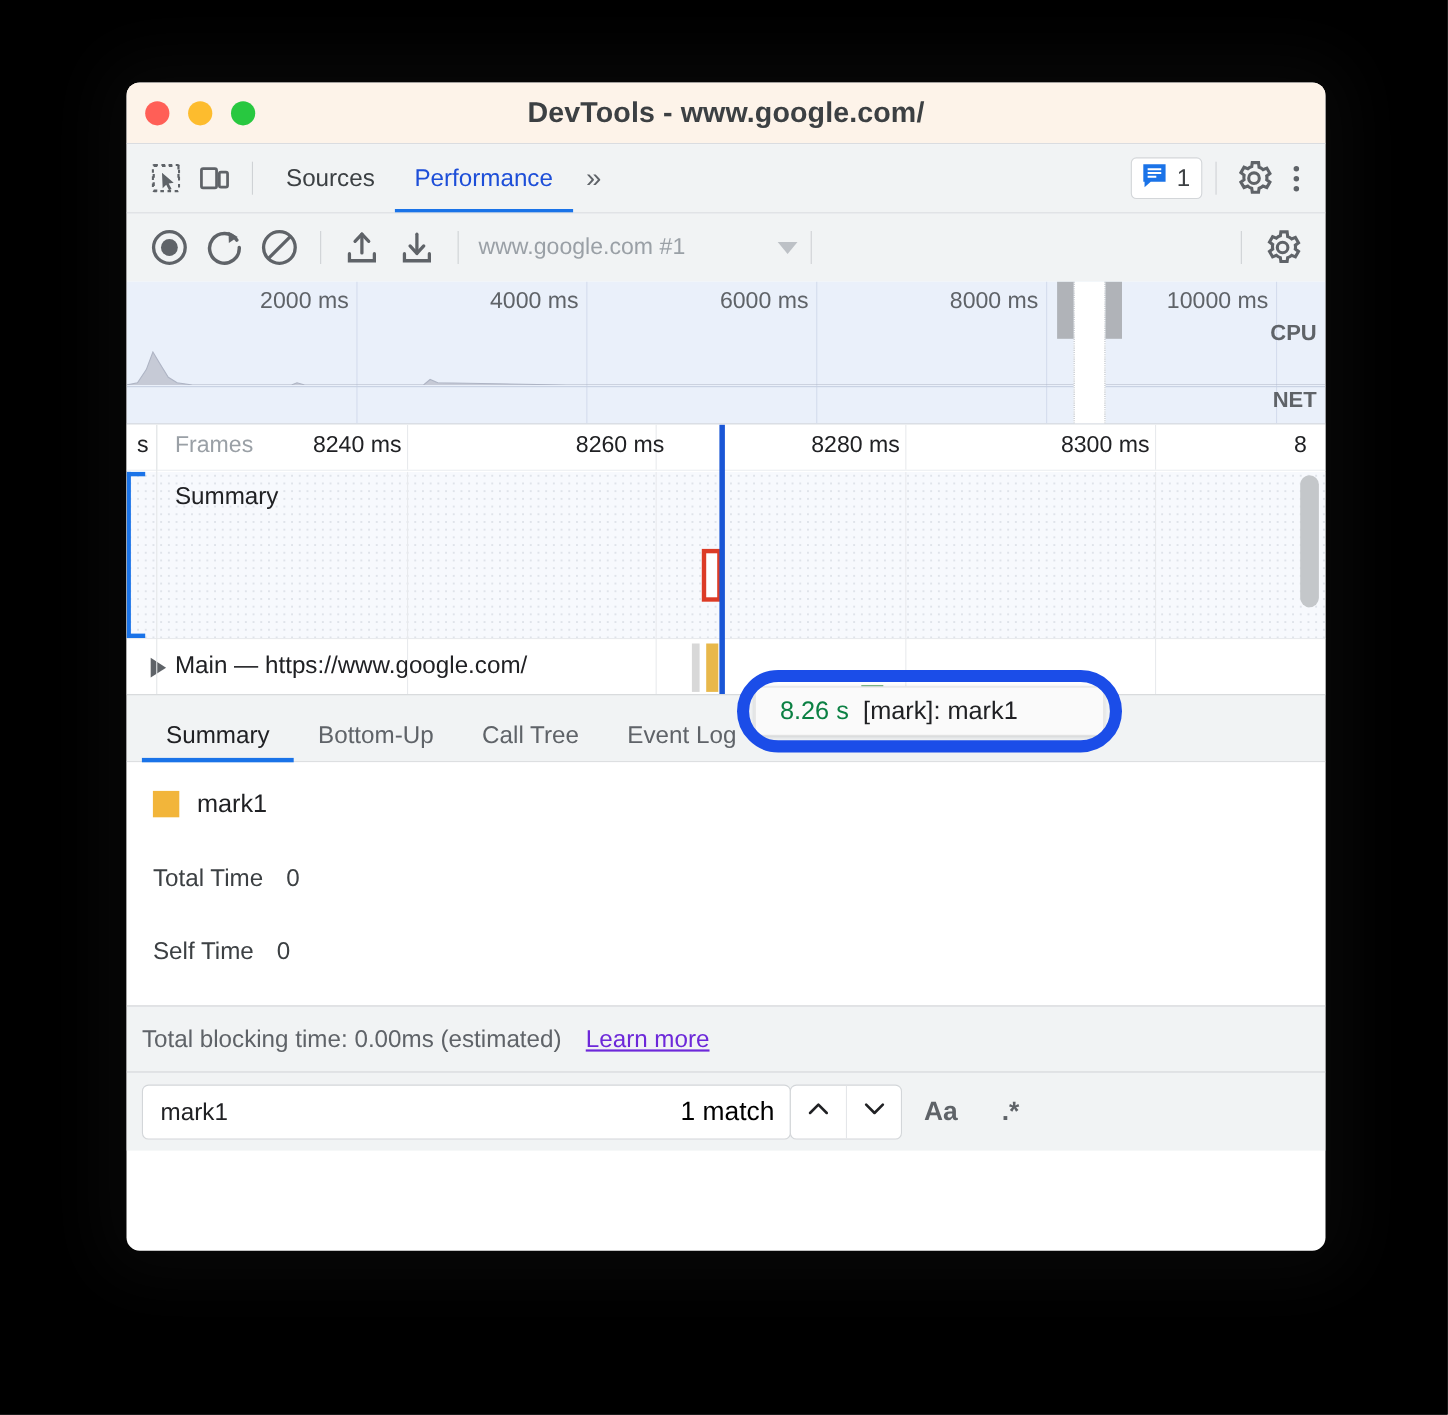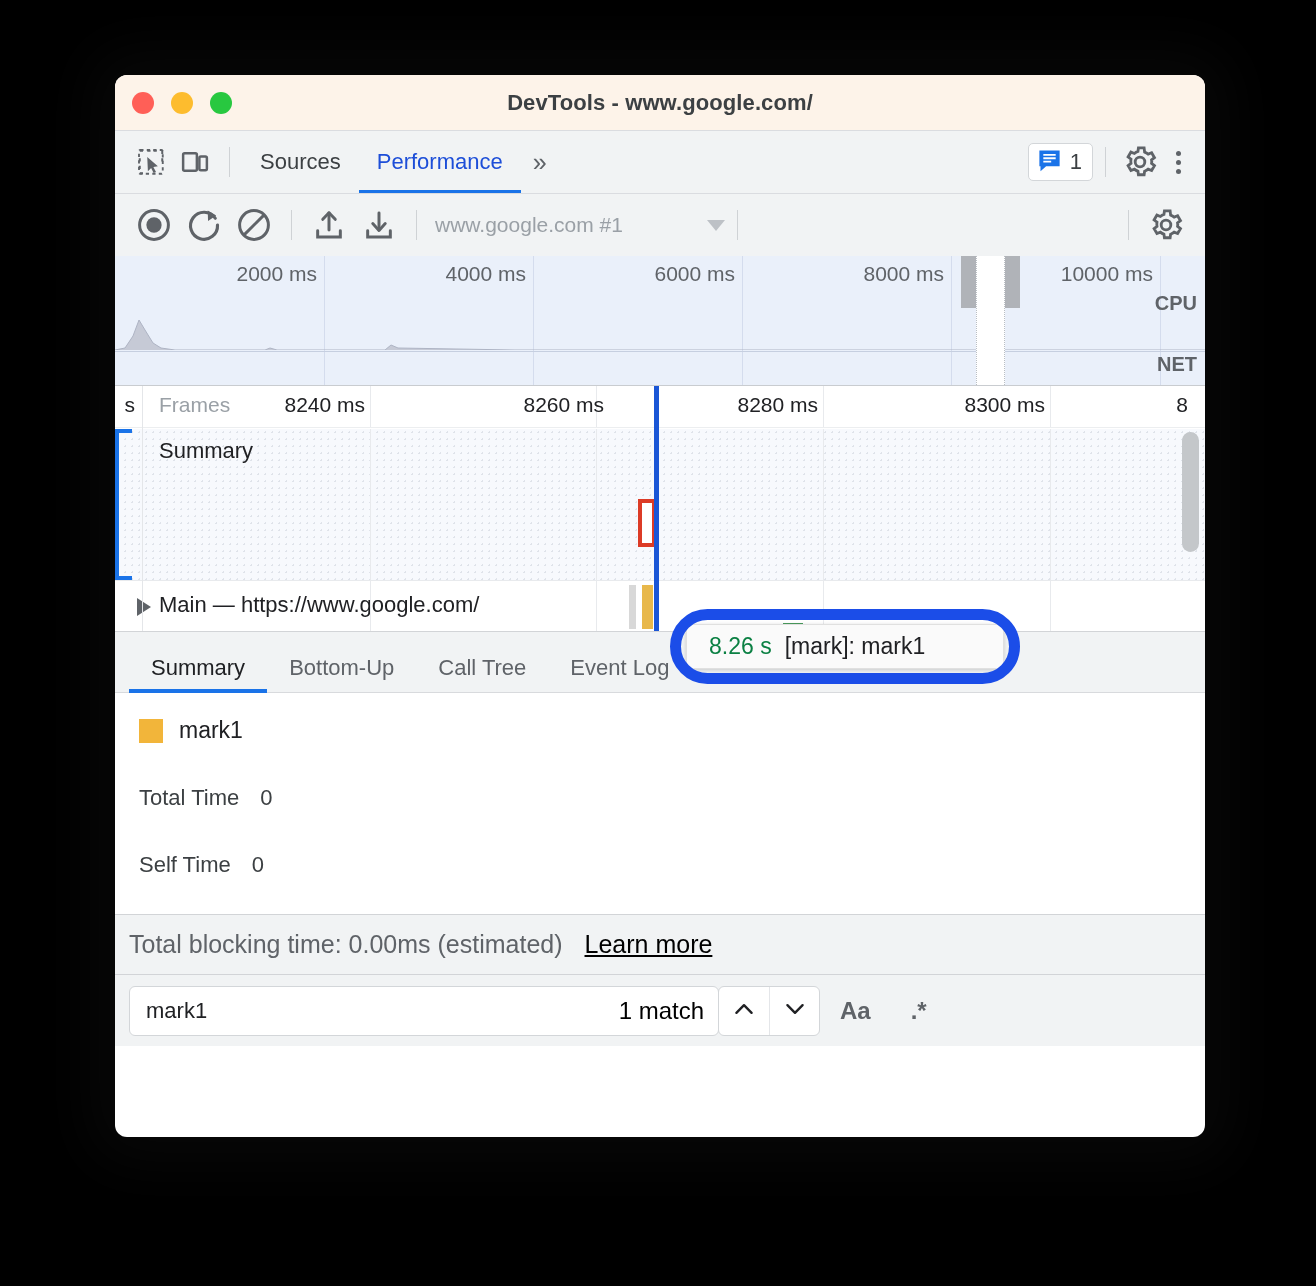--- a/index.html
+++ b/index.html
@@ -36,21 +36,21 @@
   }
   .lights { display: flex; gap: 17px; margin-left: 17px; }
   .light { width: 22px; height: 22px; border-radius: 50%; }
   .light.red { background: #ff5f57; }
   .light.yellow { background: #fdbc2e; }
   .light.green { background: #28c840; }
   .title-text {
     position: absolute;
     left: 0; right: 0;
     text-align: center;
-    font-size: 22px;
+    font-size: 26px;
     font-weight: bold;
     color: #3c4043;
     letter-spacing: 0.1px;
   }
   
   .tabstrip {
     height: 63px;
     background: #f1f3f4;
     border-bottom: 1px solid #dadce0;
     display: flex;
@@ -331,24 +331,24 @@
   .sum-row { display: flex; gap: 21px; margin-bottom: 41px; font-size: 22px; color: #3c4043; }
   .sum-val { color: #3c4043; }
   .tbt-bar {
     height: 60px;
     background: #f1f3f4;
     border-top: 1px solid #d2d4d7;
     display: flex;
     align-items: center;
     padding-left: 14px;
     gap: 22px;
-    font-size: 25px;
+    font-size: 22px;
     color: #5f6368;
   }
-  .tbt-link { color: #000000; text-decoration: underline; }
+  .tbt-link { color: #6d28d9; text-decoration: underline; }
   
   .searchbar {
     height: 72px;
     background: #f1f3f4;
     border-top: 1px solid #d2d4d7;
     display: flex;
     align-items: center;
     padding: 0 14px;
     gap: 0;
   }

